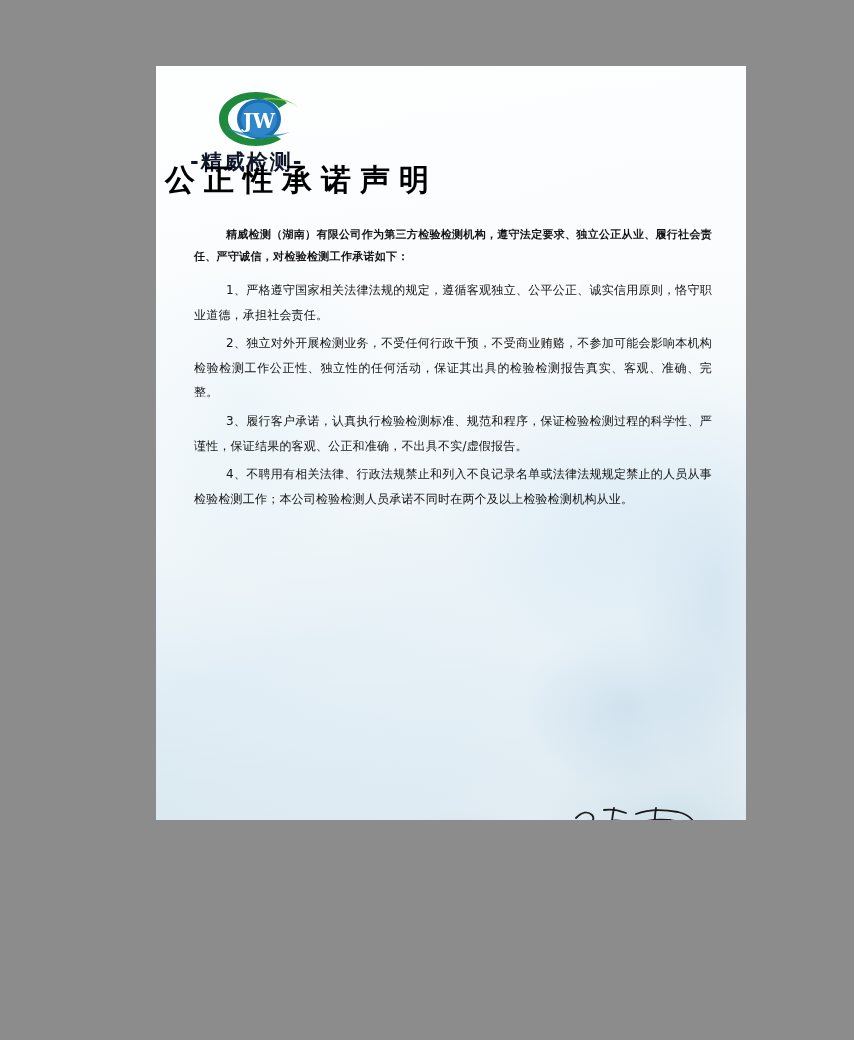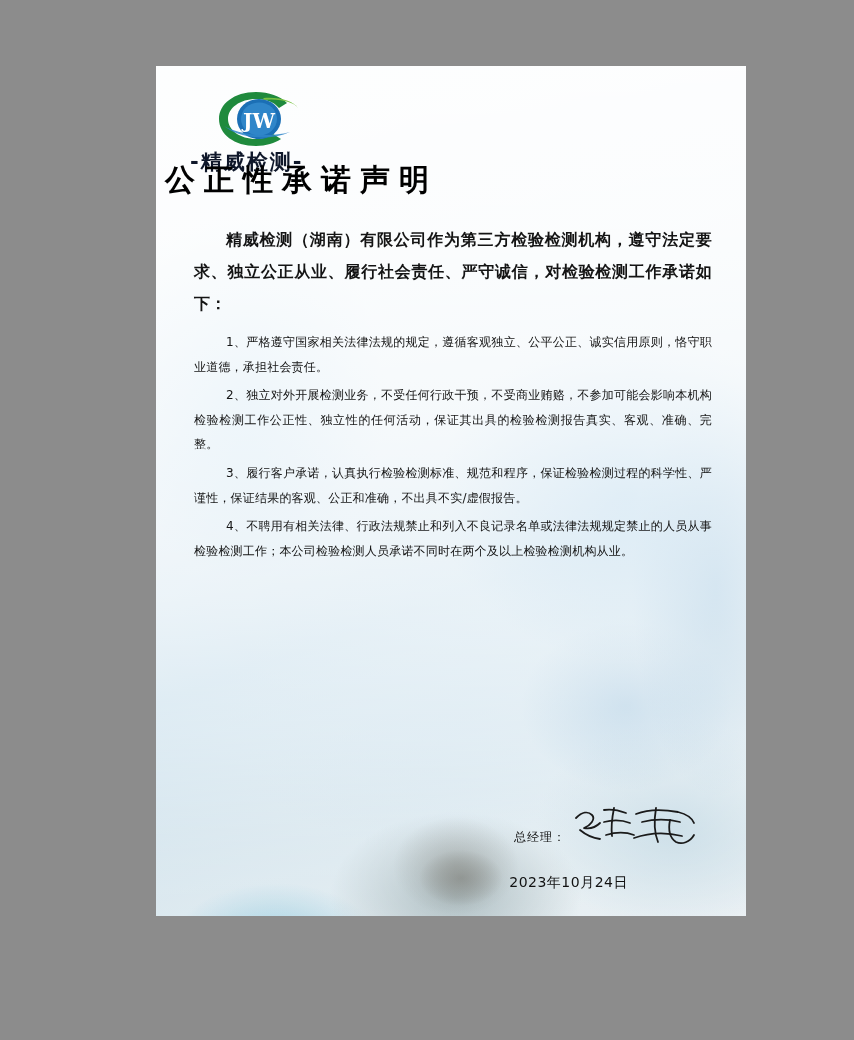--- a/index.html
+++ b/index.html
@@ -6,21 +6,21 @@
     margin: 0;
     padding: 0;
     background: #8c8c8c;
     width: 854px;
     height: 1040px;
     font-family: "Liberation Sans", sans-serif;
   }
   #page {
     position: relative;
     width: 854px;
-    height: 916px;
+    height: 820px;
     background: #8c8c8c;
     overflow: hidden;
   }
   
   #poster {
     position: absolute;
     left: 156px;
     top: 66px;
     width: 590px;
     height: 884px;
@@ -107,21 +107,21 @@
   
   #body-text {
     position: absolute;
     left: 38px;
     right: 34px;
     top: 158px;
     color: #141414;
     font-family: "DejaVu Sans", sans-serif;
   }
   .lead {
-    font-size: 16px;
+    font-size: 11px;
     font-weight: bold;
     line-height: 2.0;
     text-align: justify;
     text-indent: 32px;
     margin: 0 0 10px 0;
     letter-spacing: 0.3px;
   }
   .clause {
     font-size: 12px;
     line-height: 2.05;

